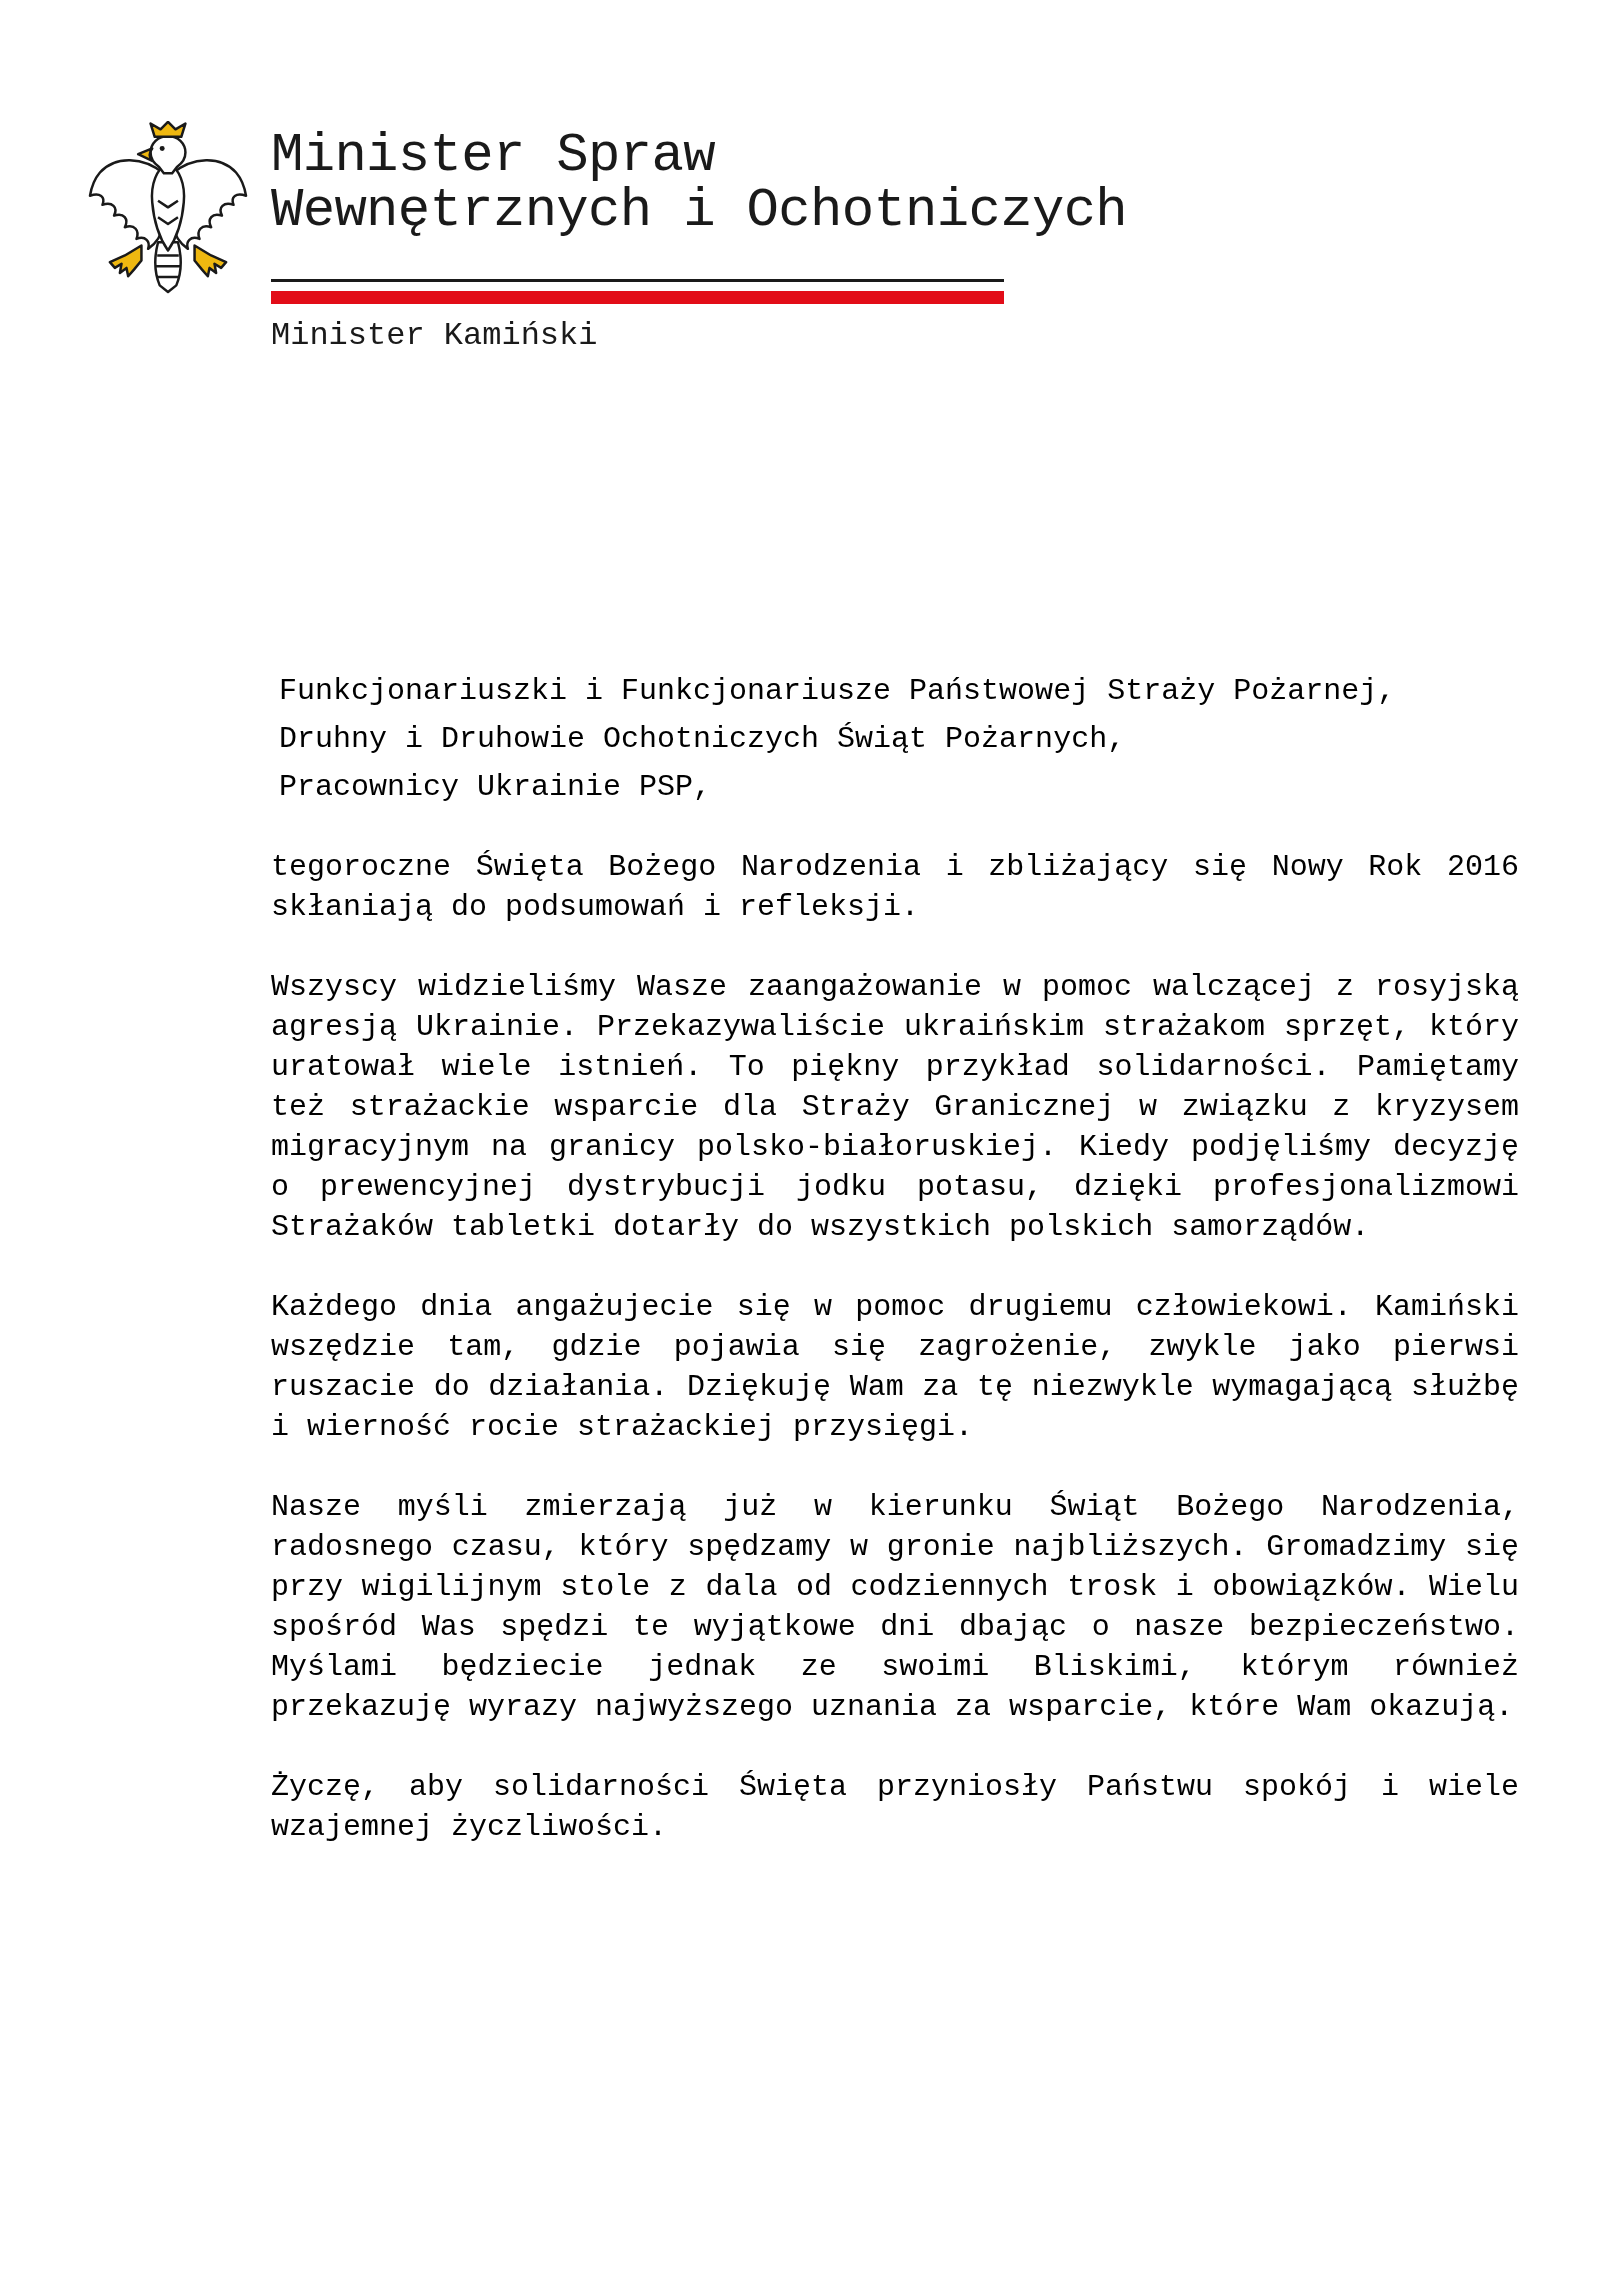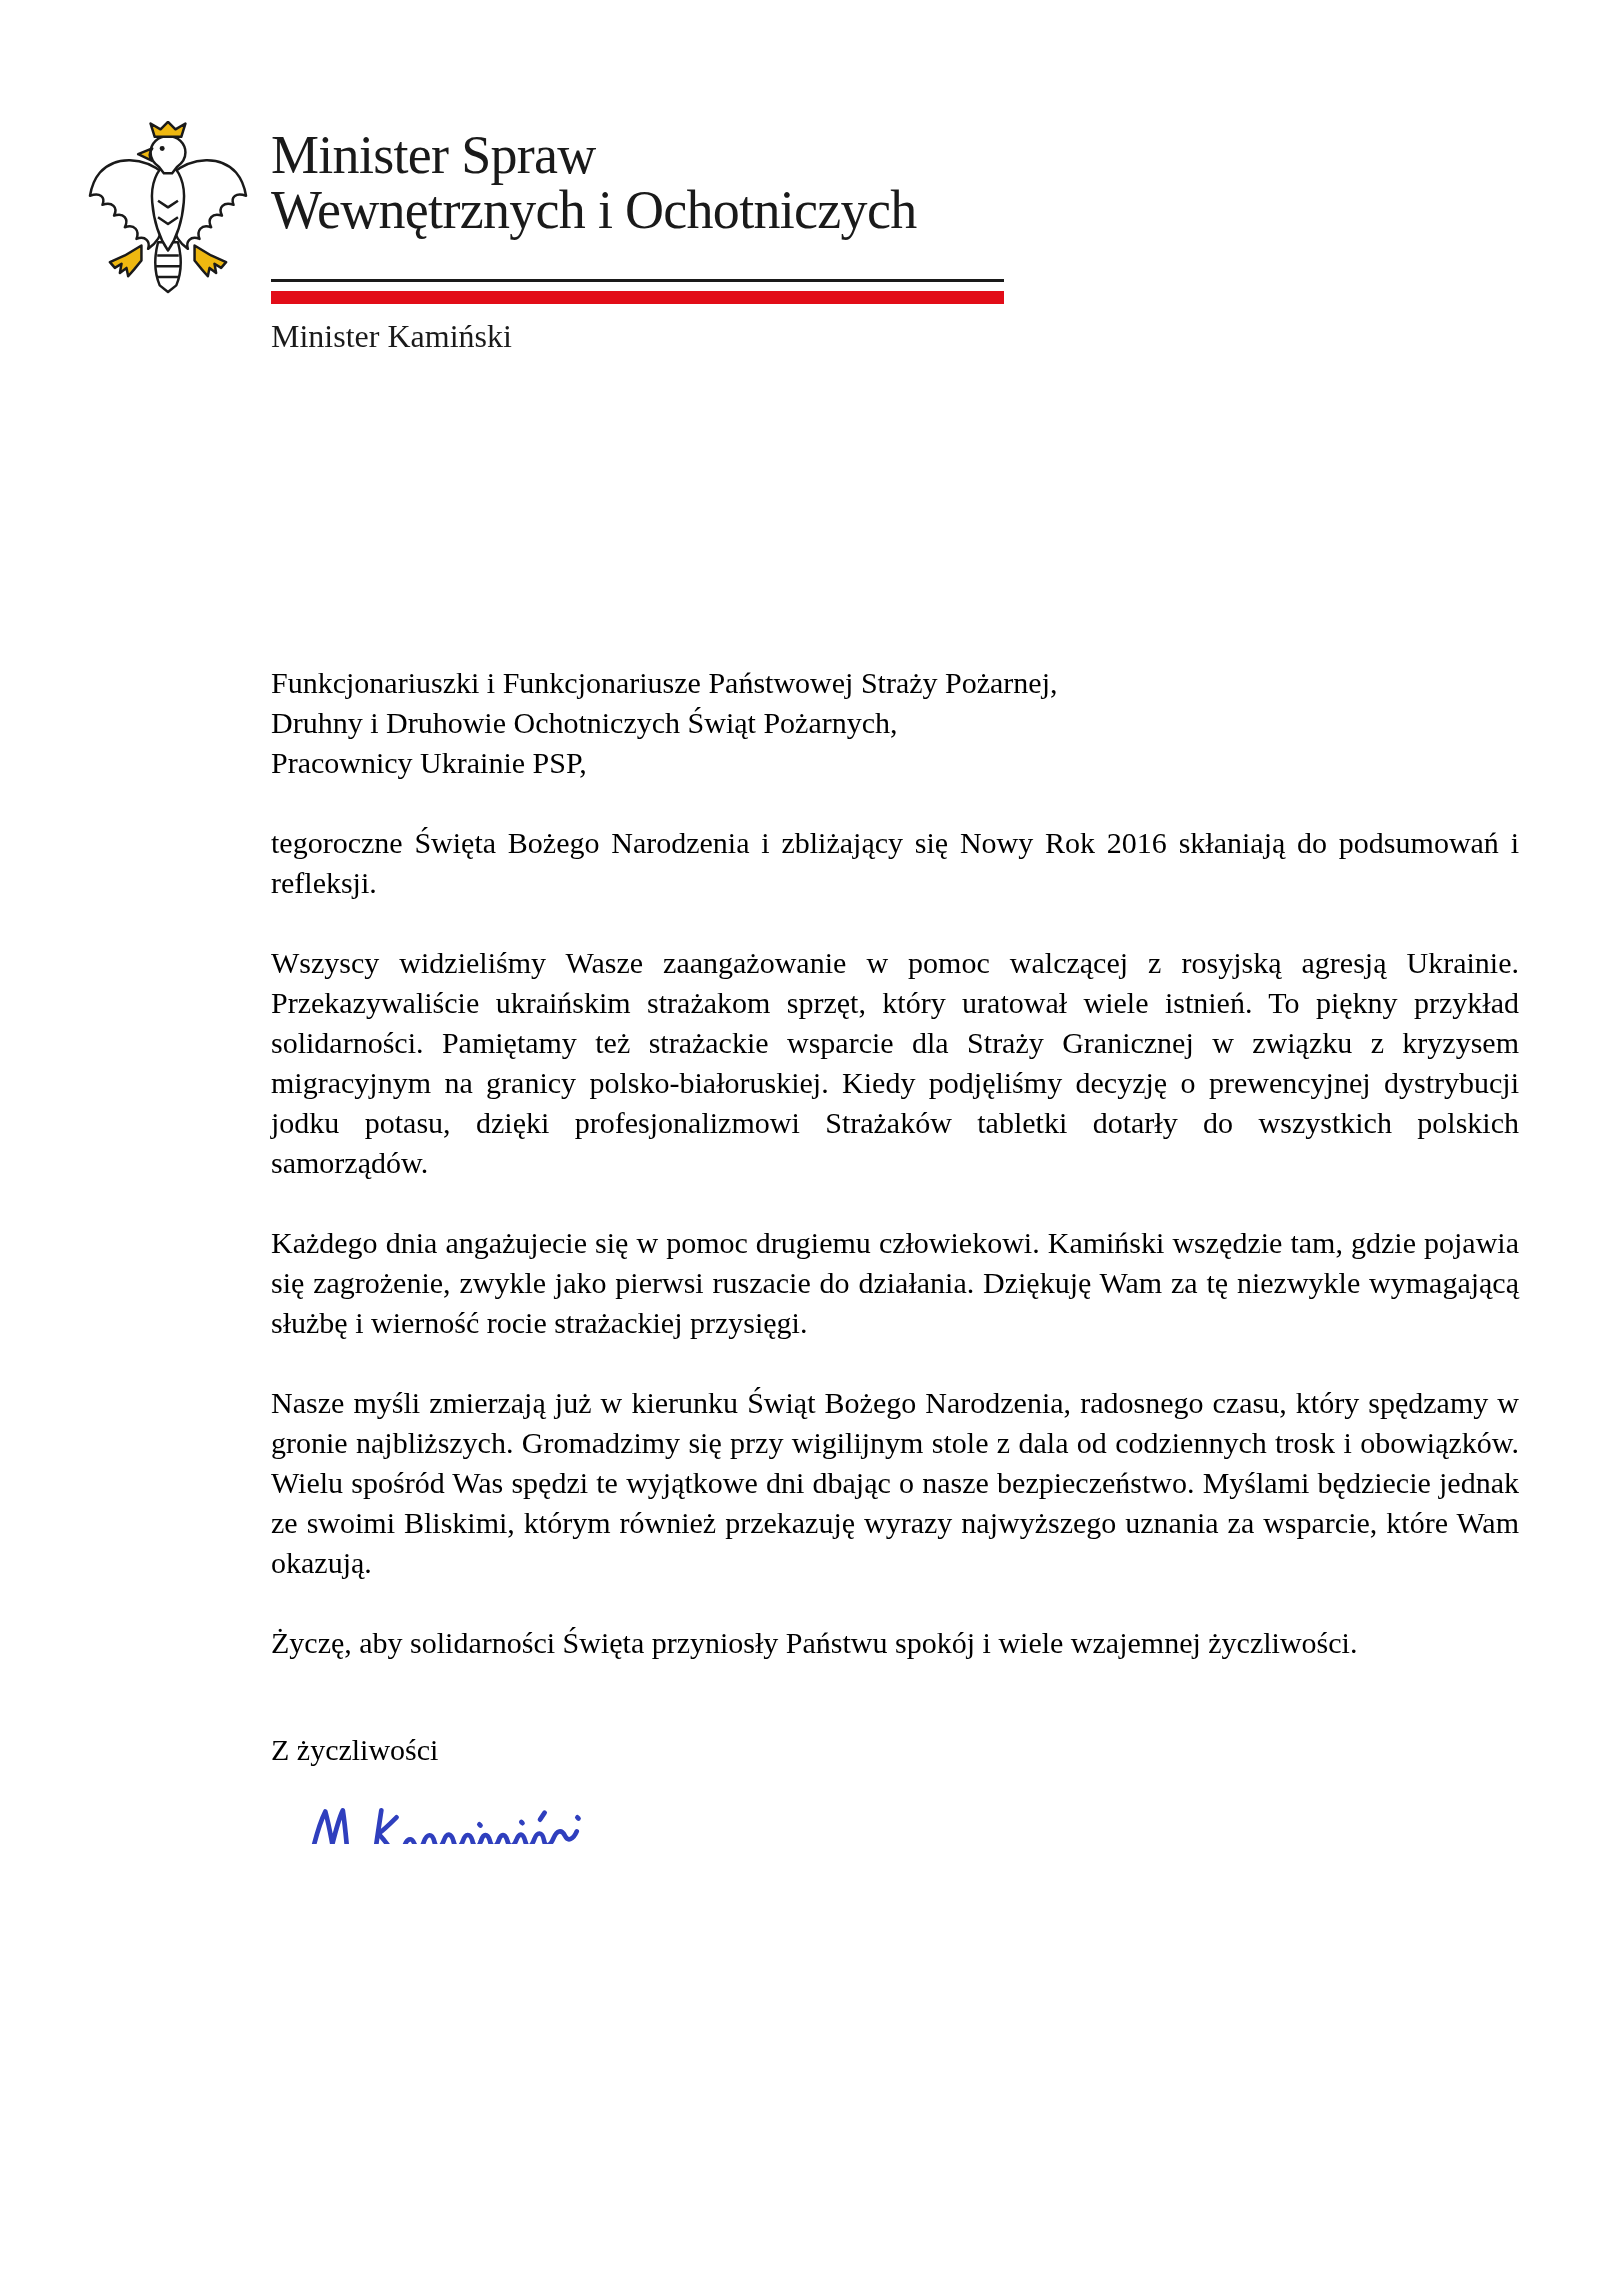--- a/index.html
+++ b/index.html
@@ -8,21 +8,21 @@
     --signature-ink:#2f3fbe;
     --eagle-gold:#efb810;
     --ink-black:#1a1a1a;
   }
   html,body{margin:0;padding:0;background:#ffffff;}
   .page{
     position:relative;
     width:1622px;
     height:1844px;
     background:#ffffff;
-    font-family:Liberation Serif, serif;
+    font-family:Liberation Mono, monospace;
     color:#000;
     overflow:hidden;
   }
 
   
   .emblem{
     position:absolute;
     left:85px; top:121px;
     width:166px; height:176px;
   }
@@ -54,21 +54,21 @@
 
   
   .letter-content{
     position:absolute;
     left:271px; top:663px;
     width:1248px;
     font-size:30px;
     line-height:40px;
   }
   .salutation{margin:0;}
-  .salutation div{margin:0;}
+  .salutation div{margin:8px;}
   .letter-paragraph{
     margin:40px 0 0 0;
     text-align:justify;
     text-justify:inter-word;
   }
   .closing{
     margin:67px 0 0 0;
   }
   .signature-svg{
     display:block;

